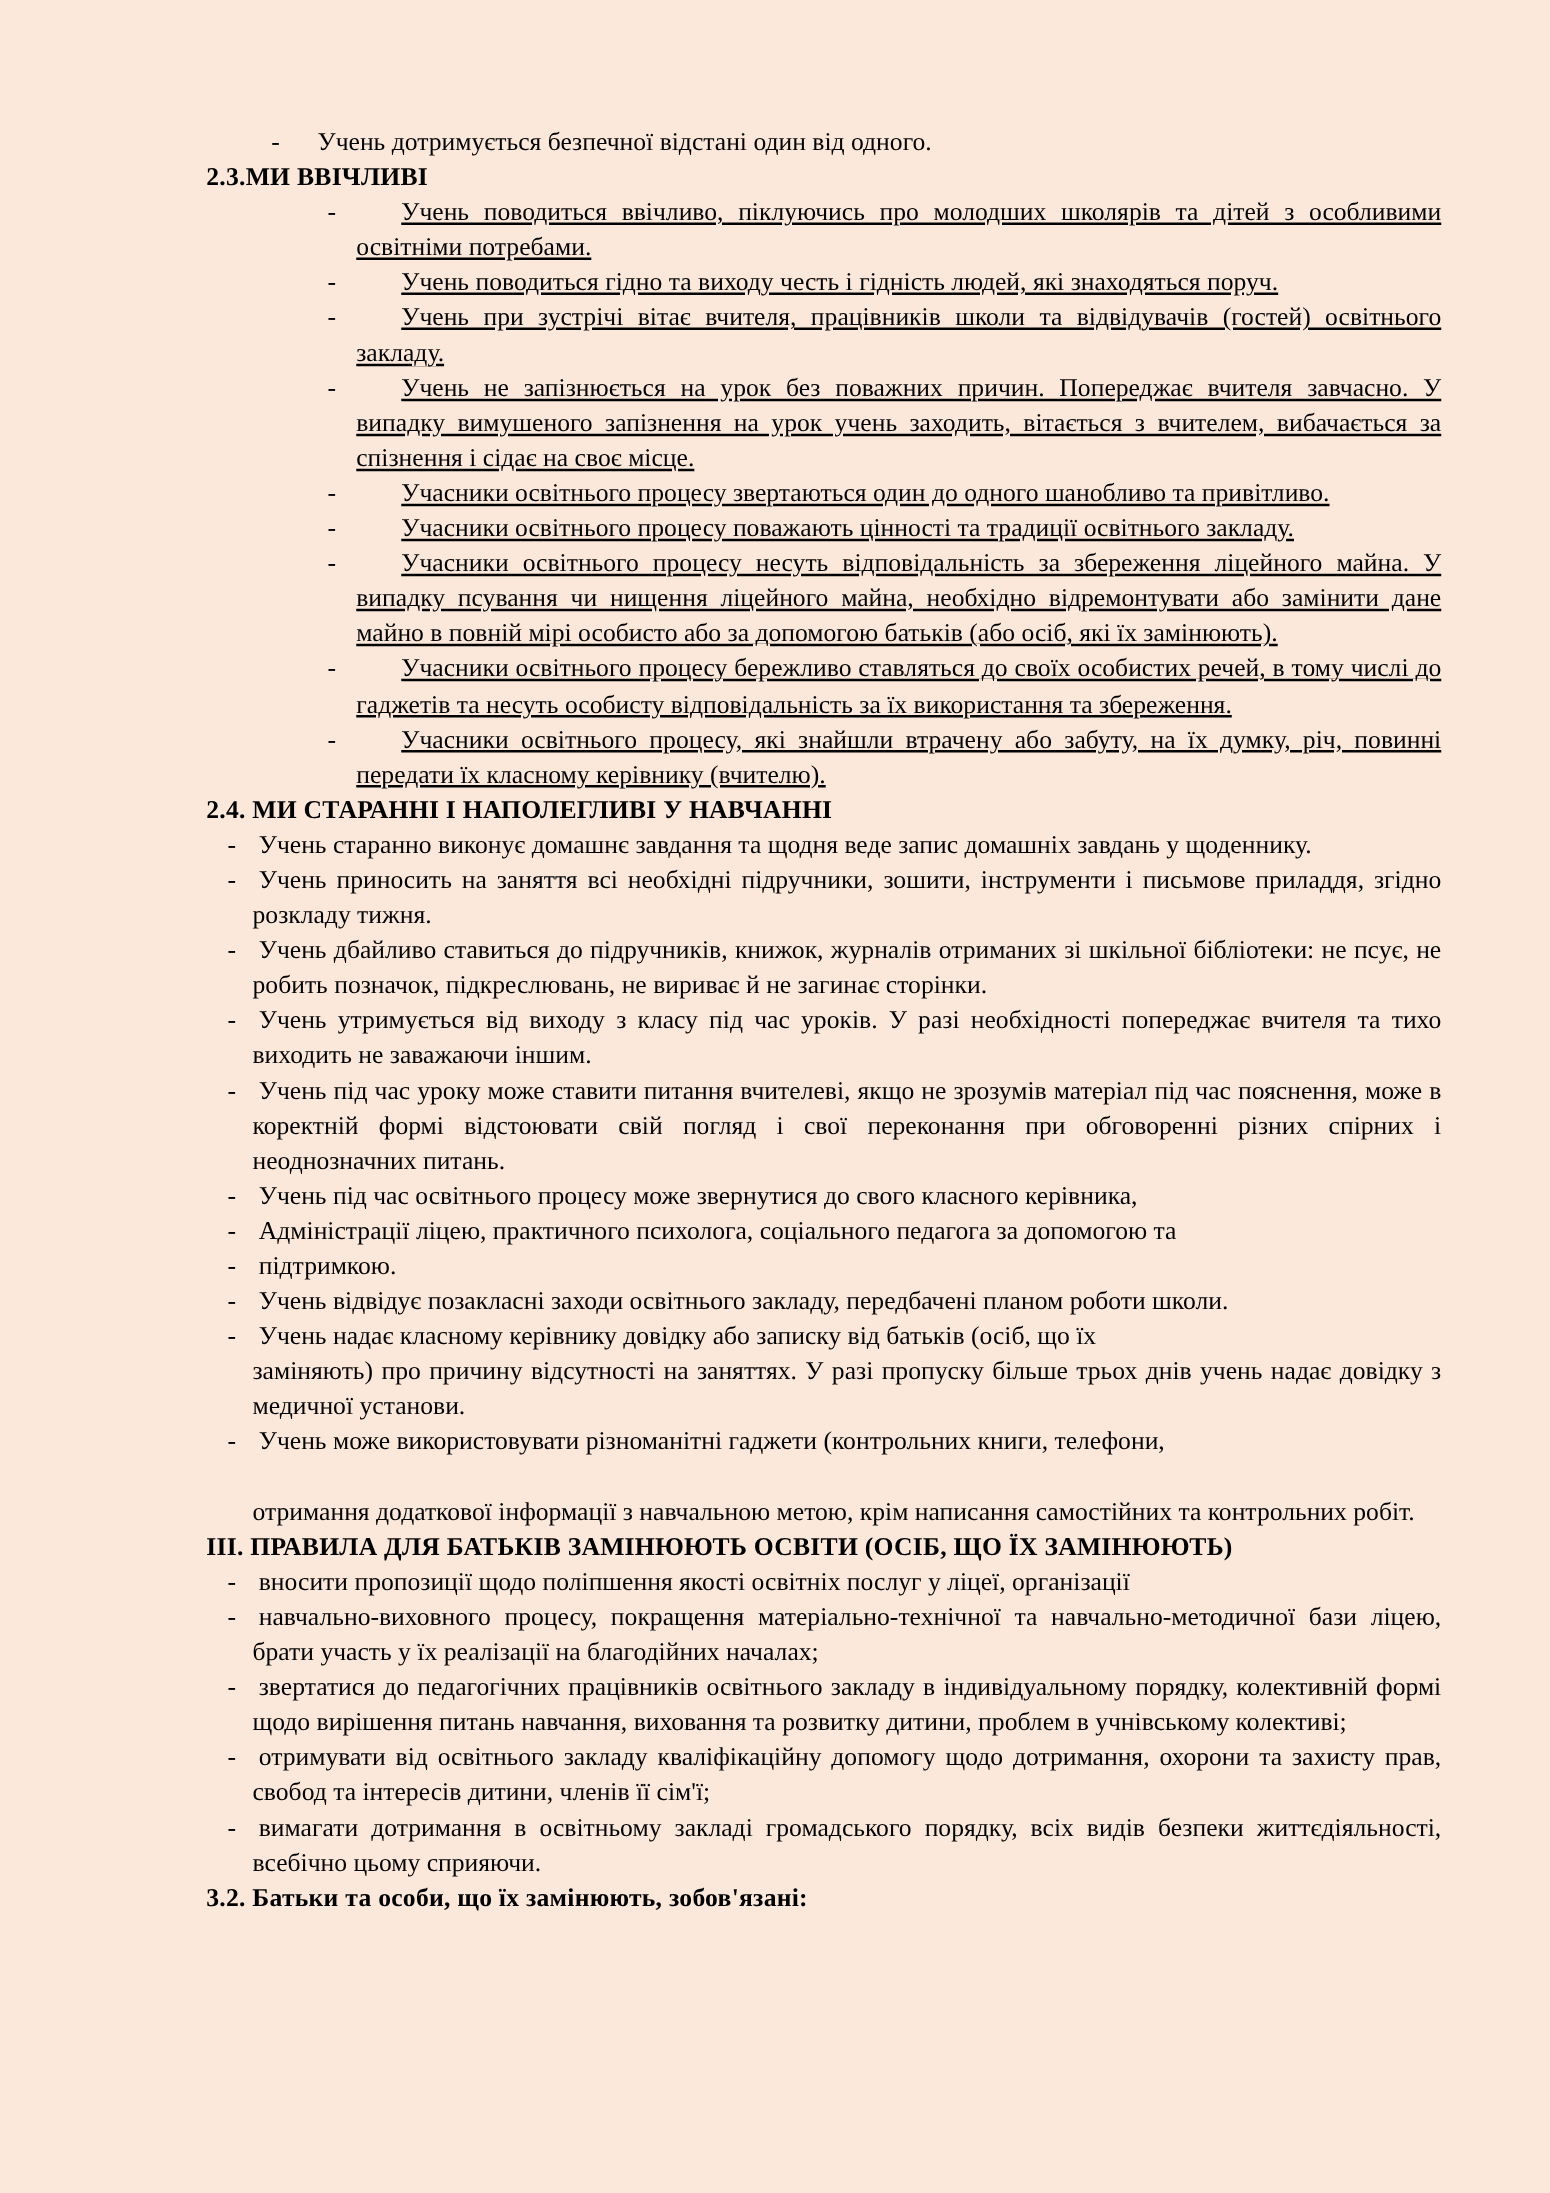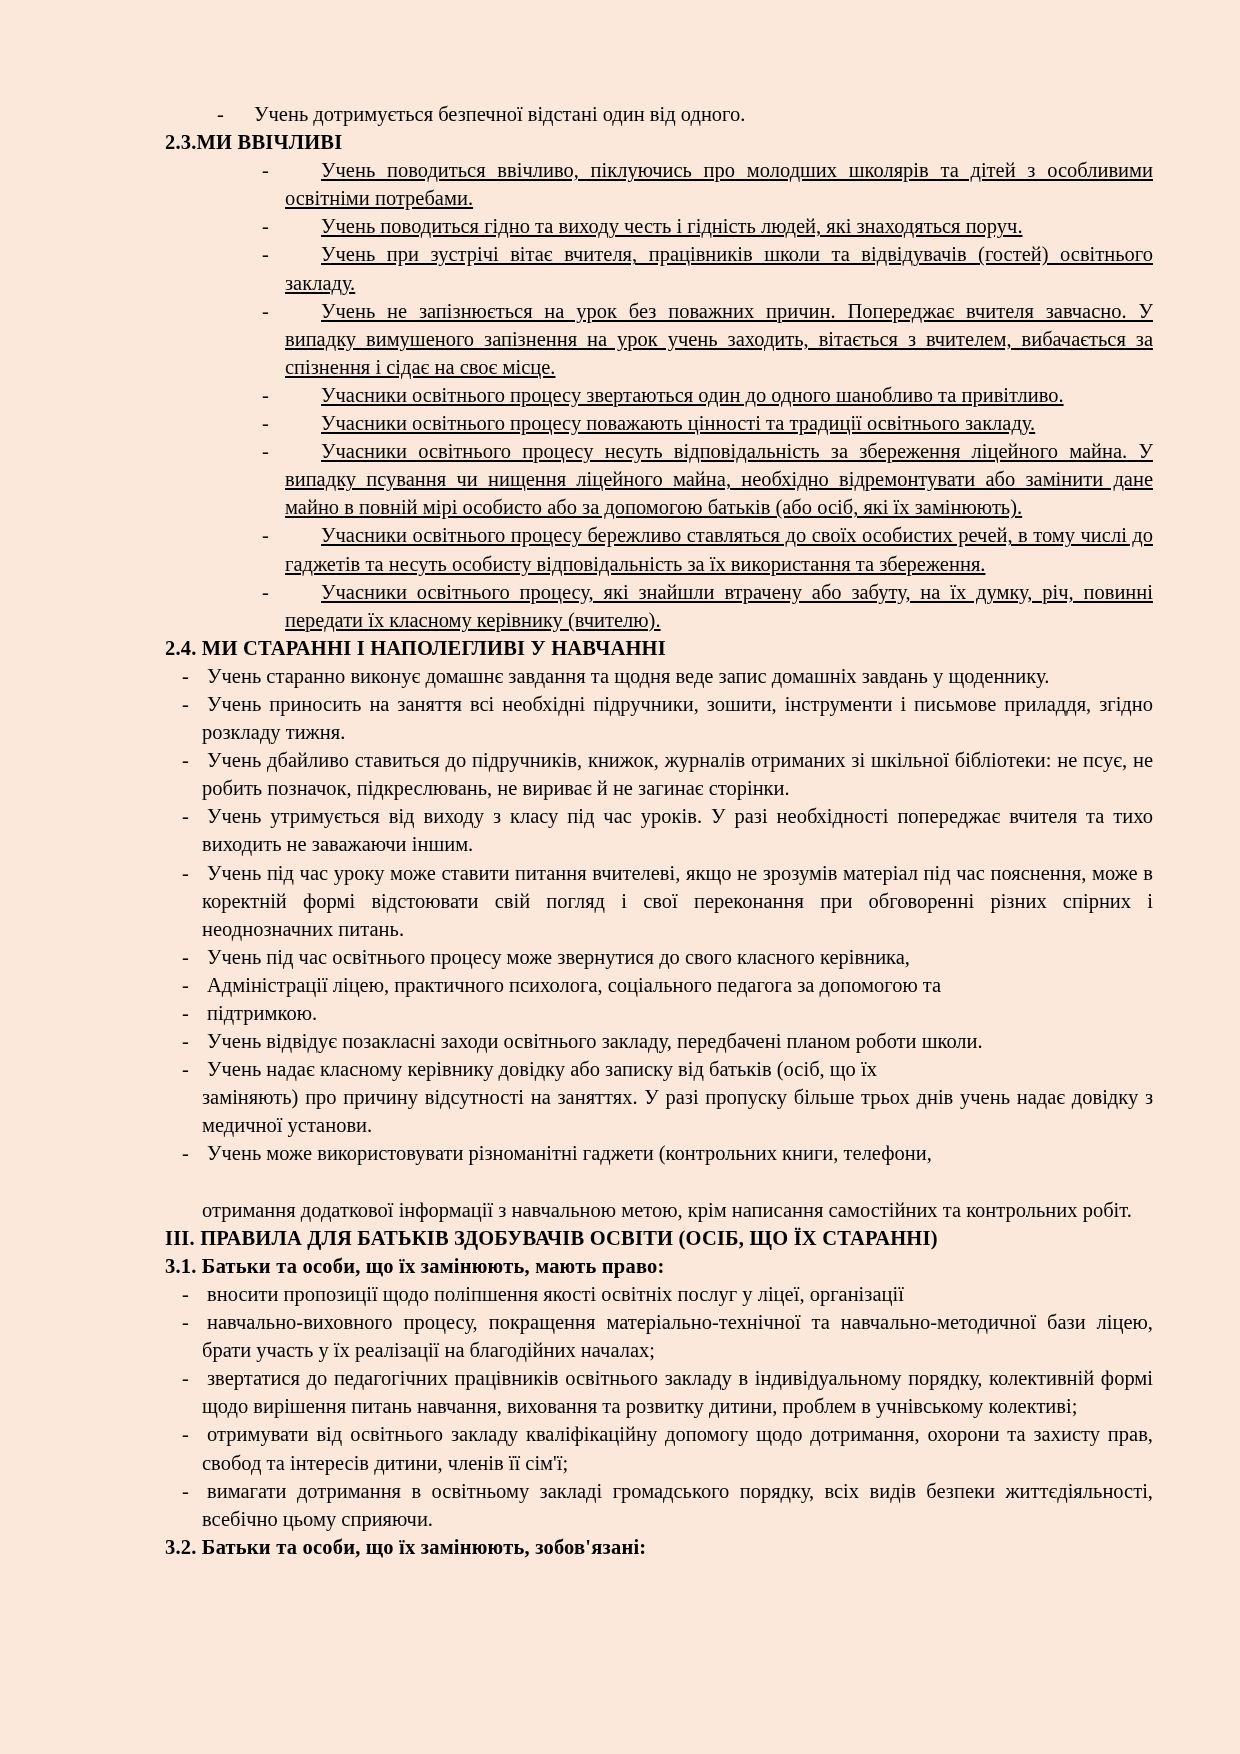--- a/index.html
+++ b/index.html
@@ -134,22 +134,21 @@
   </div>
   <div class="block li b3">
     <span class="dash">-</span>
     <p class="txt"><span>Учень надає класному керівнику довідку або записку від батьків (осіб, що їх</span><br><span>заміняють) про причину відсутності на заняттях. У разі пропуску більше трьох днів учень надає довідку з медичної установи.</span></p>
   </div>
   <div class="block li b3">
     <span class="dash">-</span>
     <p class="txt"><span>Учень може використовувати різноманітні гаджети (контрольних книги, телефони,</span><br><br><span>отримання додаткової інформації з навчальною метою, крім написання самостійних та контрольних робіт.</span></p>
   </div>
 
-  <div class="block h">ІІІ. ПРАВИЛА ДЛЯ БАТЬКІВ ЗДОБУВАЧІВ ОСВІТИ (ОСІБ, ЩО ЇХ СТАРАННІ)</div>
-  <div class="block h">3.1. Батьки та особи, що їх замінюють, мають право:</div>
+  <div class="block h">ІІІ. ПРАВИЛА ДЛЯ БАТЬКІВ ЗАМІНЮЮТЬ ОСВІТИ (ОСІБ, ЩО ЇХ ЗАМІНЮЮТЬ)</div>
 
   <div class="block li b3">
     <span class="dash">-</span>
     <p class="txt">вносити пропозиції щодо поліпшення якості освітніх послуг у ліцеї, організації</p>
   </div>
   <div class="block li b3">
     <span class="dash">-</span>
     <p class="txt">навчально-виховного процесу, покращення матеріально-технічної та навчально-методичної бази ліцею, брати участь у їх реалізації на благодійних началах;</p>
   </div>
   <div class="block li b3">

